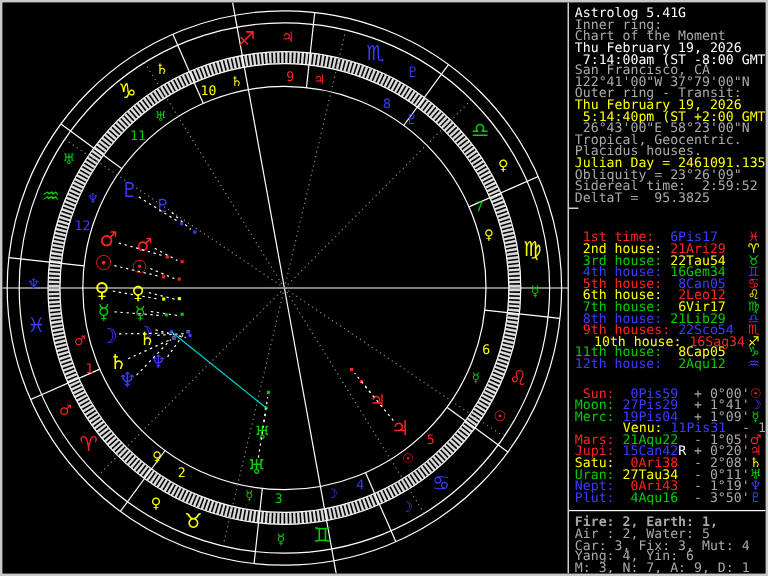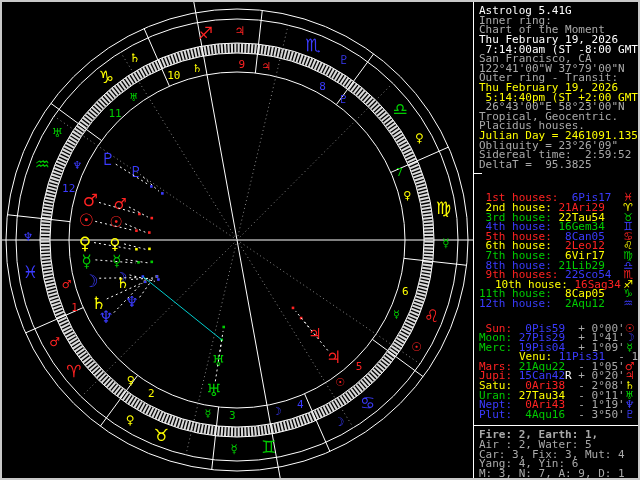--- a/index.html
+++ b/index.html
@@ -567,21 +567,21 @@
         <div class="line"><span style="color: rgb(169, 169, 169);">Placidus houses.</span></div>
         <div class="line"><span style="color: rgb(255, 255, 0);">Julian Day = 2461091.1352</span></div>
         <div class="line"><span style="color: rgb(169, 169, 169);">Obliquity = 23°26'09"</span></div>
         <div class="line"><span style="color: rgb(169, 169, 169);">Sidereal time:  2:59:52</span></div>
         <div class="line"><span style="color: rgb(169, 169, 169);">DeltaT =  95.3825</span></div>
     </div>
 
     <div class="tick-sep"></div>
 
     <div class="houses-block">
-      <div class="row"><span style="color: rgb(255, 34, 34);"> 1st houses:</span><span style="color: rgb(59, 59, 255);">  6Pis17</span><span class="g" style="color: rgb(255, 34, 34);">♓</span></div>
+      <div class="row"><span style="color: rgb(255, 34, 34);"> 1st time:</span><span style="color: rgb(59, 59, 255);">  6Pis17</span><span class="g" style="color: rgb(255, 34, 34);">♓</span></div>
         <div class="row"><span style="color: rgb(255, 255, 0);"> 2nd house:</span><span style="color: rgb(255, 34, 34);"> 21Ari29</span><span class="g" style="color: rgb(255, 255, 0);">♈</span></div>
         <div class="row"><span style="color: rgb(0, 204, 0);"> 3rd house:</span><span style="color: rgb(255, 255, 0);"> 22Tau54</span><span class="g" style="color: rgb(0, 204, 0);">♉</span></div>
         <div class="row"><span style="color: rgb(59, 59, 255);"> 4th house:</span><span style="color: rgb(0, 204, 0);"> 16Gem34</span><span class="g" style="color: rgb(59, 59, 255);">♊</span></div>
         <div class="row"><span style="color: rgb(255, 34, 34);"> 5th house:</span><span style="color: rgb(59, 59, 255);">  8Can05</span><span class="g" style="color: rgb(255, 34, 34);">♋</span></div>
         <div class="row"><span style="color: rgb(255, 255, 0);"> 6th house:</span><span style="color: rgb(255, 34, 34);">  2Leo12</span><span class="g" style="color: rgb(255, 255, 0);">♌</span></div>
         <div class="row"><span style="color: rgb(0, 204, 0);"> 7th house:</span><span style="color: rgb(255, 255, 0);">  6Vir17</span><span class="g" style="color: rgb(0, 204, 0);">♍</span></div>
         <div class="row"><span style="color: rgb(59, 59, 255);"> 8th house:</span><span style="color: rgb(0, 204, 0);"> 21Lib29</span><span class="g" style="color: rgb(59, 59, 255);">♎</span></div>
         <div class="row"><span style="color: rgb(255, 34, 34);"> 9th houses:</span><span style="color: rgb(59, 59, 255);"> 22Sco54</span><span class="g" style="color: rgb(255, 34, 34);">♏</span></div>
         <div class="row"><span style="color: rgb(255, 255, 0); margin-left: 16px;">10th house:</span><span style="color: rgb(255, 34, 34);"> 16Sag34</span><span class="g" style="color: rgb(255, 255, 0);">♐</span></div>
         <div class="row"><span style="color: rgb(0, 204, 0);">11th house:</span><span style="color: rgb(255, 255, 0);">  8Cap05</span><span class="g" style="color: rgb(0, 204, 0);">♑</span></div>

